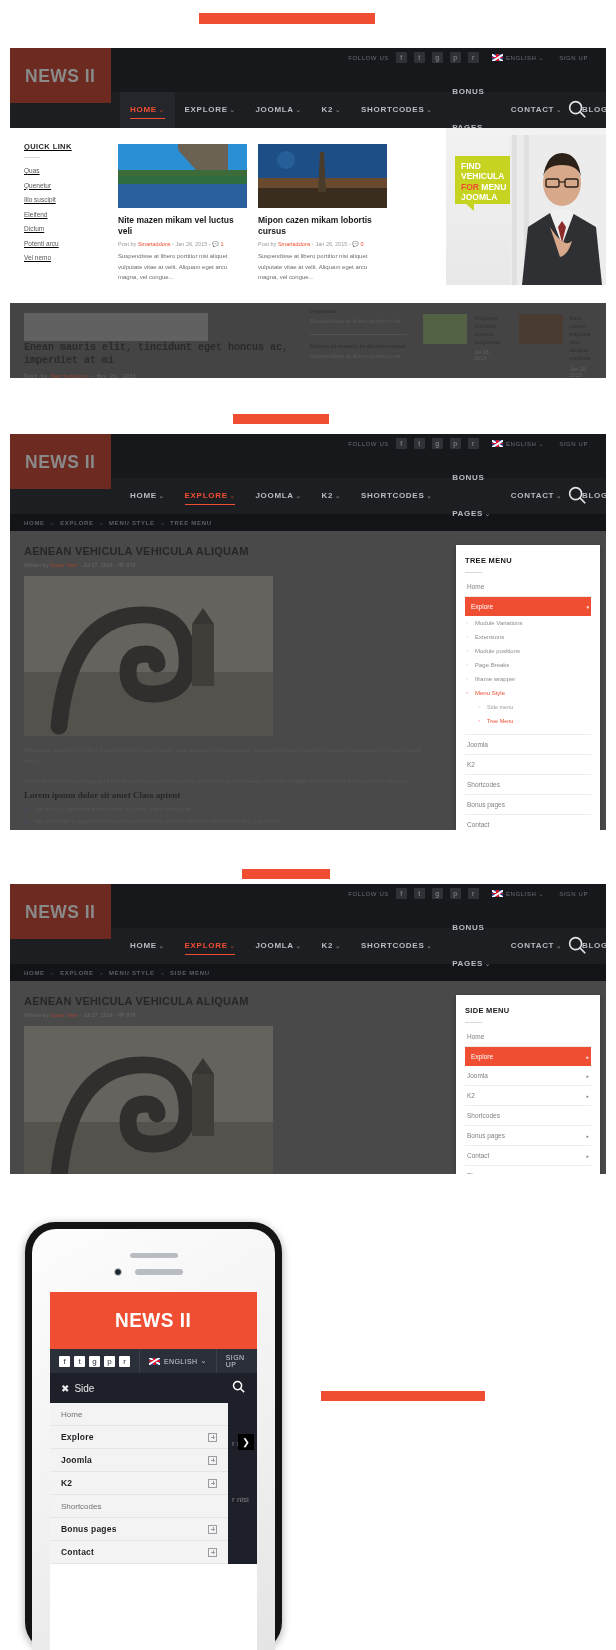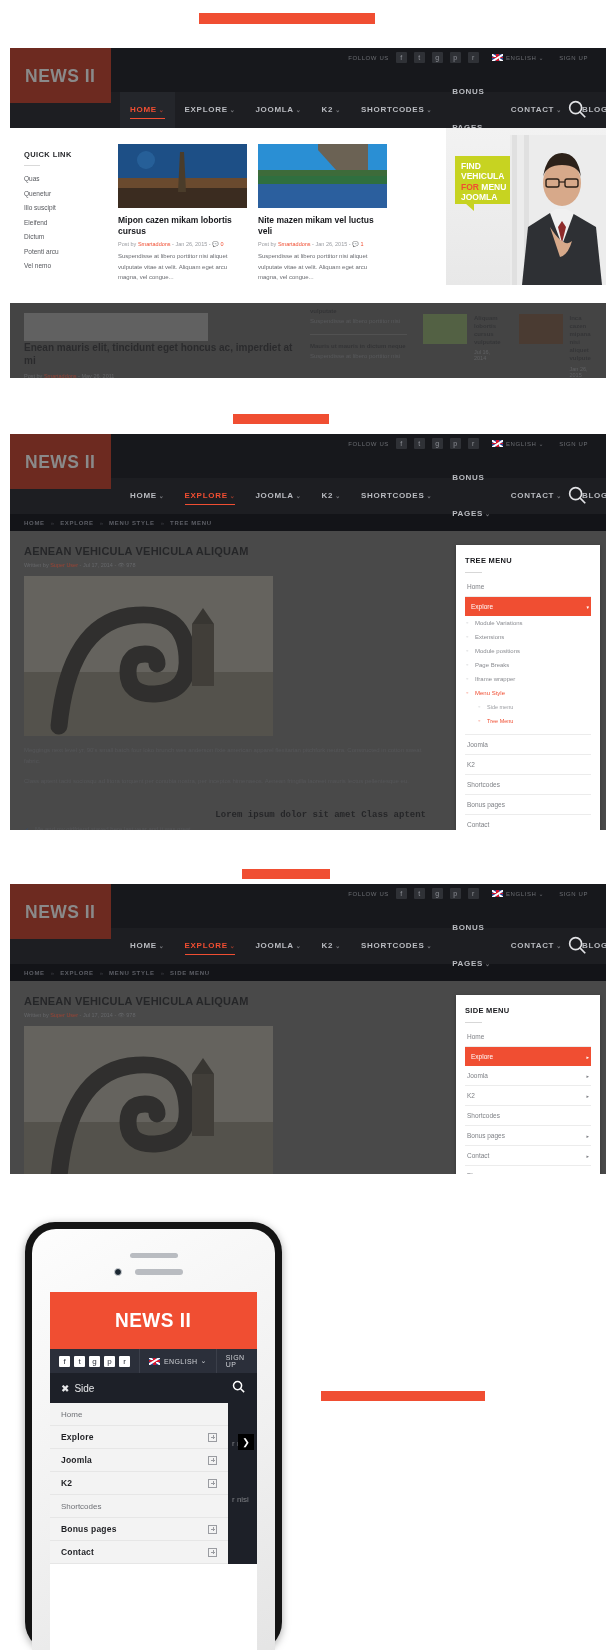--- a/index.html
+++ b/index.html
@@ -79,21 +79,21 @@
     padding-left:14px; gap:6px;
   }
   .crumb span { color:#5d5f66; font-size:6px; letter-spacing:.7px; font-weight:bold;
     font-family:"Liberation Sans Narrow","Liberation Sans",sans-serif;}
   .crumb i { color:#3d3f45; font-size:6px; font-style:normal; }
 
   
   #sec1 { top:48px; height:330px; }
   .hero { position:relative; height:175px; background:#fff; display:flex; }
   .quick {
-    width:101px; padding:22px 0 0 14px; flex:none;
+    width:101px; padding:14px 0 0 14px; flex:none;text-decoration:underline;
   }
   .quick h4 { font-size:7.5px; letter-spacing:.4px; color:#1f2024; font-weight:bold;
     font-family:"Liberation Sans Narrow","Liberation Sans",sans-serif;}
   .quick .rule { width:16px; height:1px; background:#d9d9d9; margin:6px 0 9px; }
   .quick li { list-style:none; font-size:6.5px; color:#55575c; margin-bottom:7.5px; }
 
   .cards { display:flex; gap:11px; padding:16px 0 0 7px; }
   .card { width:129px; }
   .card .ph { width:129px; height:64px; background:#5b84a8; overflow:hidden; position:relative; }
   .card h3 {
@@ -119,21 +119,21 @@
   .promo .bubble div { font-size:8.5px; font-weight:bold; color:#fff; line-height:1.22; }
   .promo .bubble .or { color:#f04e32; }
   .promo .man {
     position:absolute; right:0; bottom:0; width:96px; height:150px;
   }
 
   
   .dim { position:relative; background:#585858; }
   .dim:after { content:''; position:absolute; inset:0; background:rgba(60,60,60,.52); pointer-events:none; }
   #sec1 .lower { position:relative; height:107px; display:flex; background:#4e4e4e; }
-  #sec1 .lower .left { width:300px; padding:10px 12px 0 14px; }
+  #sec1 .lower .left { width:300px; padding:10px 12px 0 14px;font-family:Liberation Mono, monospace; }
   .lh { font-size:10px; font-weight:bold; color:#17181c; line-height:1.3; }
   .lmeta { font-size:5.5px; color:#8f9196; margin-top:6px; }
   .lmeta b { color:#f04e32; font-weight:normal; }
   #sec1 .lower .mid { width:105px; padding:4px 8px 0 0; }
   .mini-t { font-size:6px; font-weight:bold; color:#2b2c30; line-height:1.35; }
   .mini-p { font-size:6px; color:#76787d; line-height:1.6; margin-top:2px; }
   .mini-sep { height:1px; background:#6a6a6a; margin:7px 0; }
 
   .tiles { flex:1; display:flex; flex-wrap:wrap; padding-top:6px; }
   .tile { width:50%; display:flex; gap:7px; padding:5px 8px; }
@@ -145,22 +145,22 @@
   #sec2 { top:434px; height:396px; }
   .page-body { position:relative; background:#595959; }
   .page-body:before { content:''; position:absolute; inset:0; background:rgba(55,55,55,.46); z-index:3; pointer-events:none; }
   .art { position:relative; z-index:1; padding:14px 14px 0 14px; width:430px; }
   .art h1 { font-size:11px; letter-spacing:.2px; color:#17181c; font-weight:bold;
     font-family:"Liberation Sans Narrow","Liberation Sans",sans-serif; }
   .art .by { font-size:5.5px; color:#8e9095; margin-top:5px; }
   .art .by b { color:#f04e32; font-weight:normal; }
   .art .photo { margin-top:8px; width:249px; height:160px; background:#4a4a48; overflow:hidden; position:relative; }
   .art p { font-size:6px; line-height:1.85; color:#6e7075; margin-top:9px; }
-  .art h3 { font-size:9px; color:#17181c; font-weight:bold; margin-top:23px;
-    font-family:Liberation Mono, monospace;text-align:right; }
+  .art h3 { font-size:9px; color:#17181c; font-weight:bold; margin-top:3px;
+    font-family:Liberation Serif, serif; }
   .art ul { list-style:none; margin-top:6px; }
   .art ul li { font-size:6px; color:#6e7075; margin-bottom:6px; padding-left:11px; position:relative; }
   .art ul li:before { content:'✔'; position:absolute; left:0; top:0; color:#3f5f8a; font-size:6px; }
 
   .mwidget {
     position:absolute; right:6px; top:14px; width:144px; background:#fff; z-index:6;
     box-shadow:0 1px 4px rgba(0,0,0,.25); padding:11px 9px 12px;
   }
   .mwidget h5 { font-size:7.5px; color:#17181c; letter-spacing:.3px; font-weight:bold;
     font-family:"Liberation Sans Narrow","Liberation Sans",sans-serif; }
@@ -306,55 +306,55 @@
         <li>Dictum</li>
         <li>Potenti arcu</li>
         <li>Vel nemo</li>
       </ul>
     </div>
 
     <div class="cards">
       <div class="card">
         <div class="ph">
           <svg class="ph-img-a" viewBox="0 0 129 64" preserveAspectRatio="none">
+            <rect width="129" height="64" fill="#2a8fd4"></rect>
+            <rect y="30" width="129" height="34" fill="#2f6f3f"></rect>
+            <rect y="40" width="129" height="24" fill="#2b5f9e"></rect>
+            <path d="M60 6 L78 26 L110 26 L110 0 L60 0 Z" fill="#6b6254"></path>
+            <rect x="0" y="26" width="129" height="6" fill="#3d6b3a"></rect>
+          </svg>
+        </div>
+        <h3>Nite mazen mikam vel luctus veli</h3>
+        <div class="meta">
+          <span>Post by</span>
+          <b>Smartaddons</b> -
+          <span>Jan 26, 2015</span> -
+          <span>💬</span>
+          <span class="cm">1</span>
+        </div>
+        <p>Suspendisse at libero porttitor nisi aliquet vulputate vitae at velit. Aliquam eget arcu magna, vel congue...</p>
+      </div>
+
+      <div class="card">
+        <div class="ph">
+          <svg class="ph-img-a" viewBox="0 0 129 64" preserveAspectRatio="none">
             <rect width="129" height="64" fill="#1d4f86"></rect>
             <rect y="34" width="129" height="30" fill="#6a4a2e"></rect>
             <rect y="44" width="129" height="20" fill="#3b2c20"></rect>
             <path d="M62 8 L66 8 L68 48 L60 48 Z" fill="#4a3c2a"></path>
             <circle cx="28" cy="16" r="9" fill="#2d6ba5" opacity=".6"></circle>
           </svg>
         </div>
         <h3>Mipon cazen mikam lobortis cursus</h3>
         <div class="meta">
           <span>Post by</span>
           <b>Smartaddons</b> -
           <span>Jan 26, 2015</span> -
           <span>💬</span>
           <span class="cm">0</span>
-        </div>
-        <p>Suspendisse at libero porttitor nisi aliquet vulputate vitae at velit. Aliquam eget arcu magna, vel congue...</p>
-      </div>
-
-      <div class="card">
-        <div class="ph">
-          <svg class="ph-img-a" viewBox="0 0 129 64" preserveAspectRatio="none">
-            <rect width="129" height="64" fill="#2a8fd4"></rect>
-            <rect y="30" width="129" height="34" fill="#2f6f3f"></rect>
-            <rect y="40" width="129" height="24" fill="#2b5f9e"></rect>
-            <path d="M60 6 L78 26 L110 26 L110 0 L60 0 Z" fill="#6b6254"></path>
-            <rect x="0" y="26" width="129" height="6" fill="#3d6b3a"></rect>
-          </svg>
-        </div>
-        <h3>Nite mazen mikam vel luctus veli</h3>
-        <div class="meta">
-          <span>Post by</span>
-          <b>Smartaddons</b> -
-          <span>Jan 26, 2015</span> -
-          <span>💬</span>
-          <span class="cm">1</span>
         </div>
         <p>Suspendisse at libero porttitor nisi aliquet vulputate vitae at velit. Aliquam eget arcu magna, vel congue...</p>
       </div>
     </div>
 
     <div class="promo">
       <div class="bubble">
         <div>FIND</div>
         <div>VEHICULA</div>
         <div><span class="or">FOR</span> <span>MENU</span></div>

